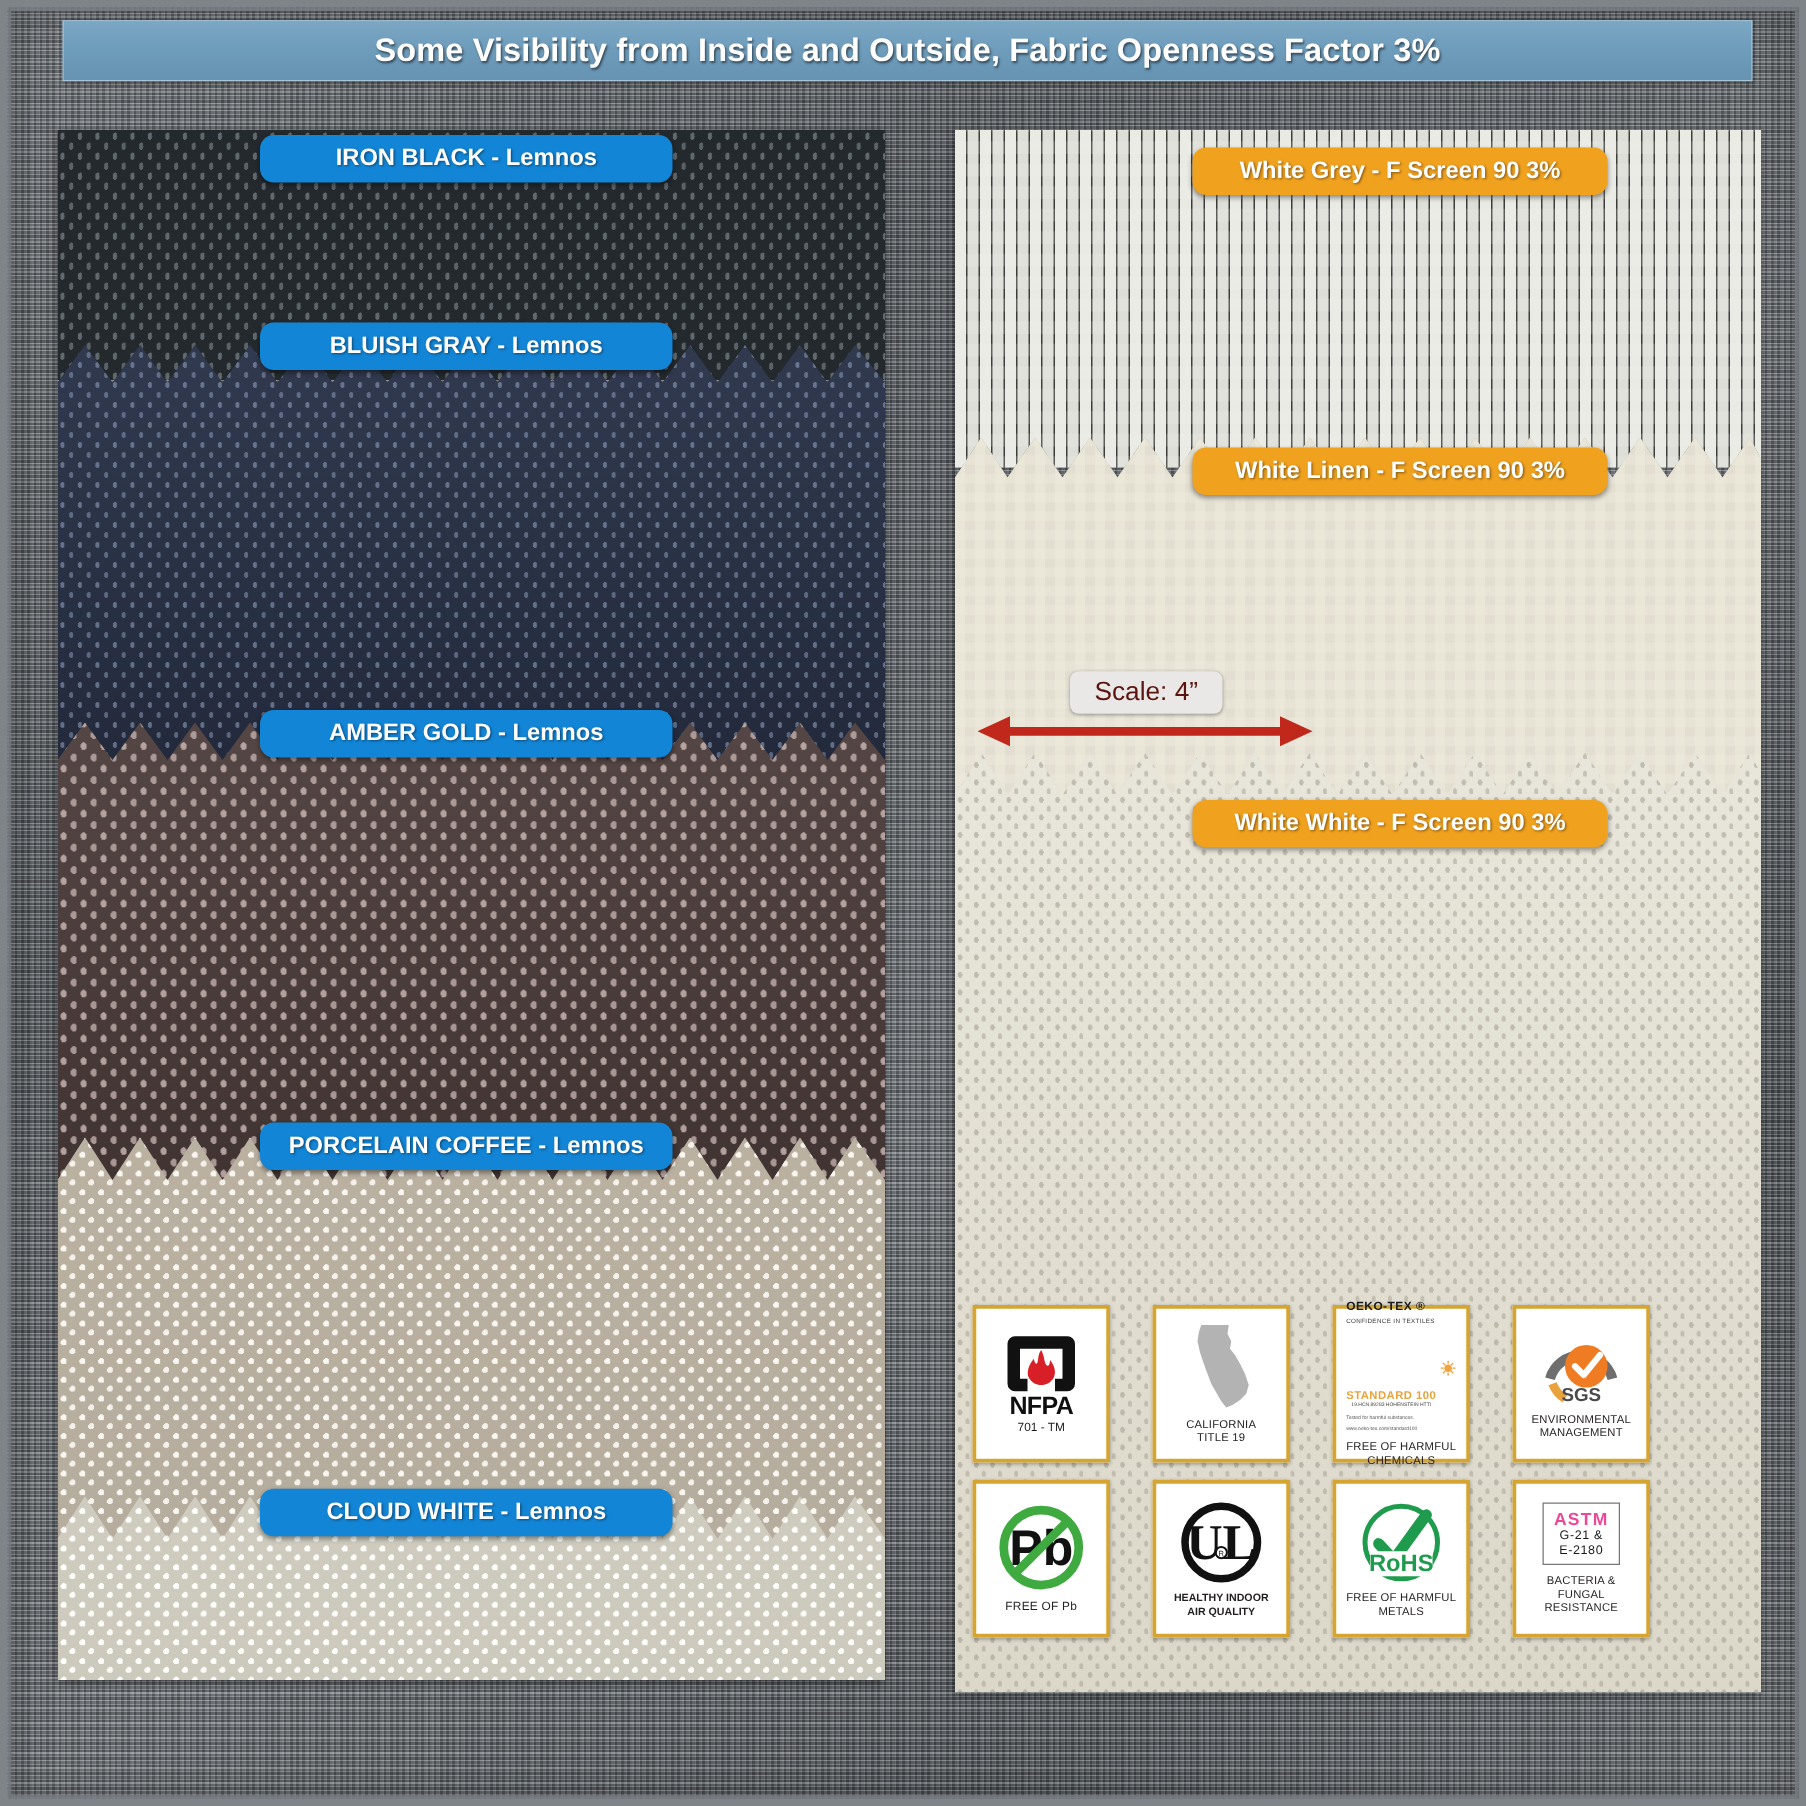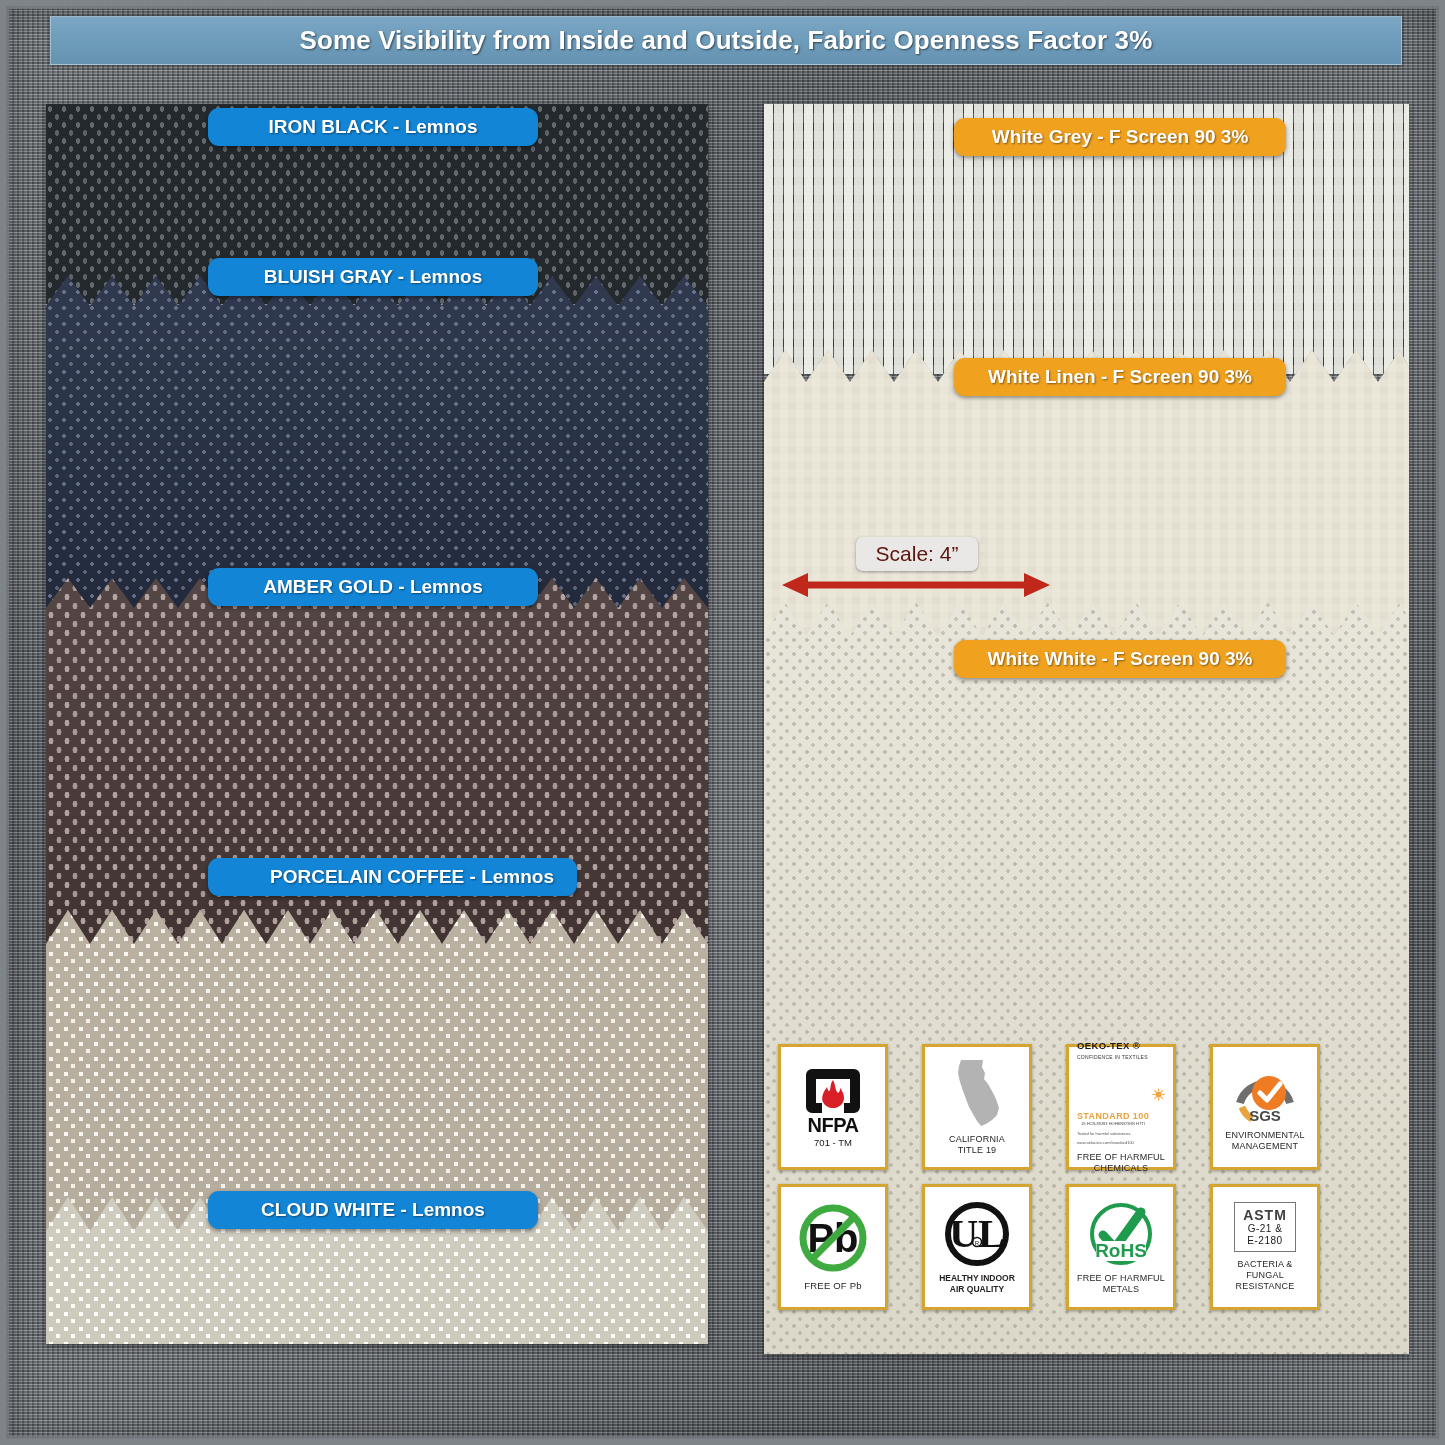--- a/index.html
+++ b/index.html
@@ -178,21 +178,21 @@
 
   .nfpa-word{font-size:20px;font-weight:bold;color:#0f0f0f;letter-spacing:-.5px;line-height:1;}
   .nfpa-sub{font-size:9.5px;font-weight:normal;color:#1a1a1a;margin-top:2px;}
 
   .oeko-t1{font-size:9.5px;font-weight:bold;color:#1a1a1a;letter-spacing:.4px;}
   .oeko-t2{font-size:5px;color:#333;letter-spacing:.3px;}
   .oeko-t3{font-size:9px;font-weight:bold;color:#e8a33d;letter-spacing:.4px;}
   .oeko-t4{font-size:4px;color:#444;}
   .oeko-t5{font-size:4px;color:#555;margin-top:2px;line-height:1.3;}
   .ul-cap{font-size:8.5px;font-weight:bold;color:#231f20;text-align:center;line-height:1.22;}
-  .astm-word{font-size:14px;font-weight:bold;color:#404040;letter-spacing:1px;}
+  .astm-word{font-size:14px;font-weight:bold;color:#ec4899;letter-spacing:1px;}
   .astm-sub{font-size:10px;color:#1a1a1a;letter-spacing:.5px;line-height:1.2;}
 </style>
 </head>
 <body>
 
 <div class="board">
 
   <div class="banner">
     <div class="banner-text">Some Visibility from Inside and Outside, Fabric Openness Factor 3%</div>
   </div>
@@ -310,21 +310,21 @@
 
   <div class="pill pill-blue lbl-left" style="top:102px;">
     <span>IRON BLACK - Lemnos</span>
   </div>
   <div class="pill pill-blue lbl-left" style="top:252px;">
     <span>BLUISH GRAY - Lemnos</span>
   </div>
   <div class="pill pill-blue lbl-left" style="top:562px;">
     <span>AMBER GOLD - Lemnos</span>
   </div>
-  <div class="pill pill-blue lbl-left" style="top:852px;padding-left:39px;">
+  <div class="pill pill-blue lbl-left" style="top:892px;">
     <span>PORCELAIN COFFEE - Lemnos</span>
   </div>
   <div class="pill pill-blue lbl-left" style="top:1185px;">
     <span>CLOUD WHITE - Lemnos</span>
   </div>
 
   <div class="pill pill-orange lbl-right" style="top:112px;">
     <span>White Grey - F Screen 90  3%</span>
   </div>
   <div class="pill pill-orange lbl-right" style="top:352px;">

